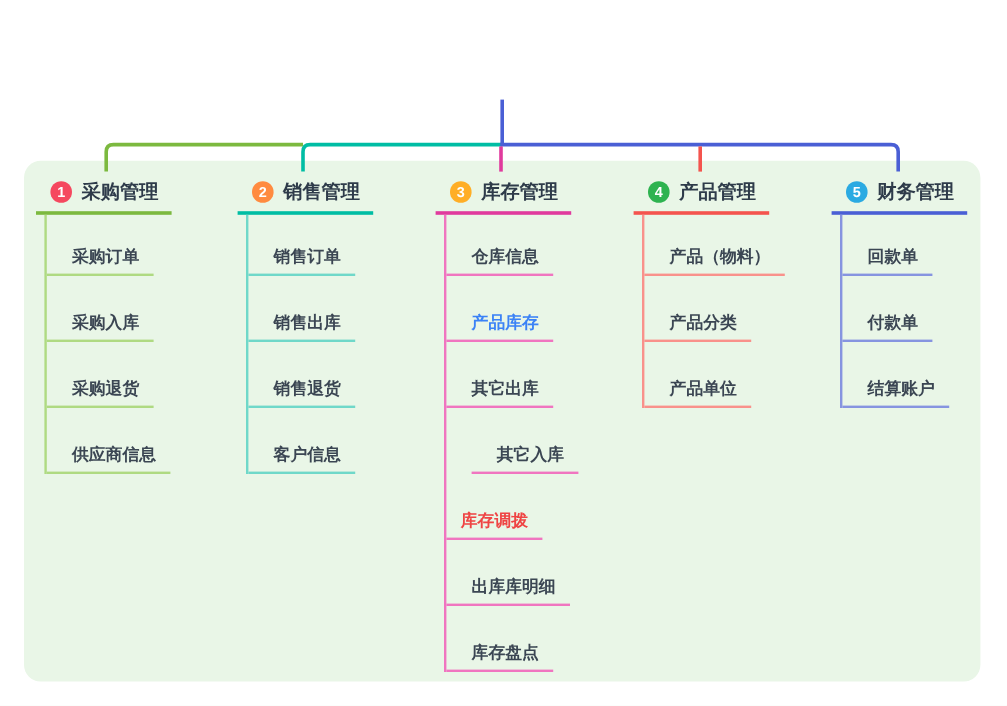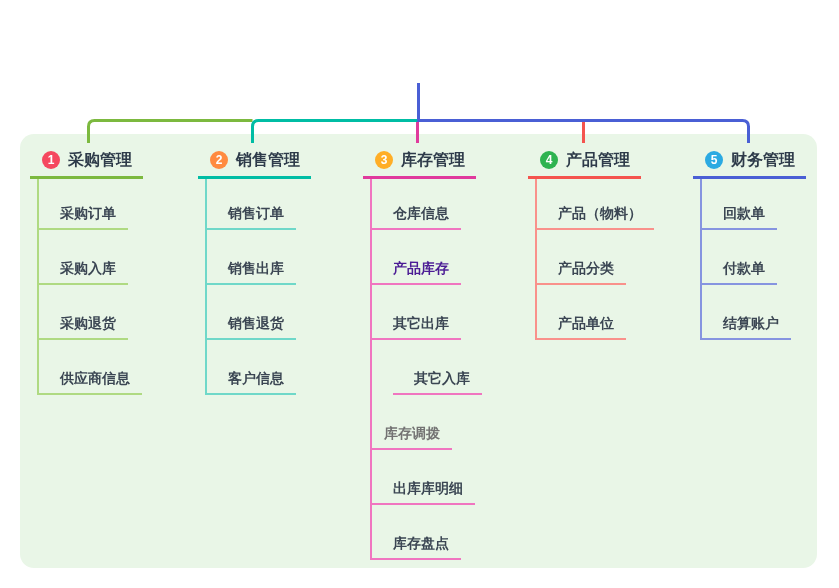--- a/index.html
+++ b/index.html
@@ -102,30 +102,30 @@
       <div class="col" style="left: 363px;">
         <div class="col-header" style="border-bottom-color: rgb(224, 58, 157); color: rgb(46, 59, 74);">
           <span class="badge" style="background: rgb(255, 174, 38);">3</span>
           <span>库存管理</span>
         </div>
         <div class="children" style="border-left-color: rgb(240, 117, 192);">
           <div class="child">
             <span class="child-label" style="border-bottom-color: rgb(240, 117, 192); color: rgb(59, 70, 83); margin-top: 12px;">仓库信息</span>
           </div>
           <div class="child">
-            <span class="child-label" style="border-bottom-color: rgb(240, 117, 192); color: #4c1d95;">产品库存</span>
+            <span class="child-label" style="border-bottom-color: rgb(240, 117, 192); color: #3b82f6;">产品库存</span>
           </div>
           <div class="child">
             <span class="child-label" style="border-bottom-color: rgb(240, 117, 192); color: rgb(59, 70, 83);">其它出库</span>
           </div>
           <div class="child">
             <span class="child-label" style="border-bottom-color: rgb(240, 117, 192); color: rgb(59, 70, 83); margin-left: 21px;">其它入库</span>
           </div>
           <div class="child">
-            <span class="child-label" style="border-bottom-color: rgb(240, 117, 192); color: #737373; padding-left: 12px;">库存调拨</span>
+            <span class="child-label" style="border-bottom-color: rgb(240, 117, 192); color: #ef4444; padding-left: 12px;">库存调拨</span>
           </div>
           <div class="child">
             <span class="child-label" style="border-bottom-color: rgb(240, 117, 192); color: rgb(59, 70, 83);">出库库明细</span>
           </div>
           <div class="child">
             <span class="child-label" style="border-bottom-color: rgb(240, 117, 192); color: rgb(59, 70, 83);">库存盘点</span>
           </div>
         </div>
       </div>
       <div class="col" style="left: 528px;">

